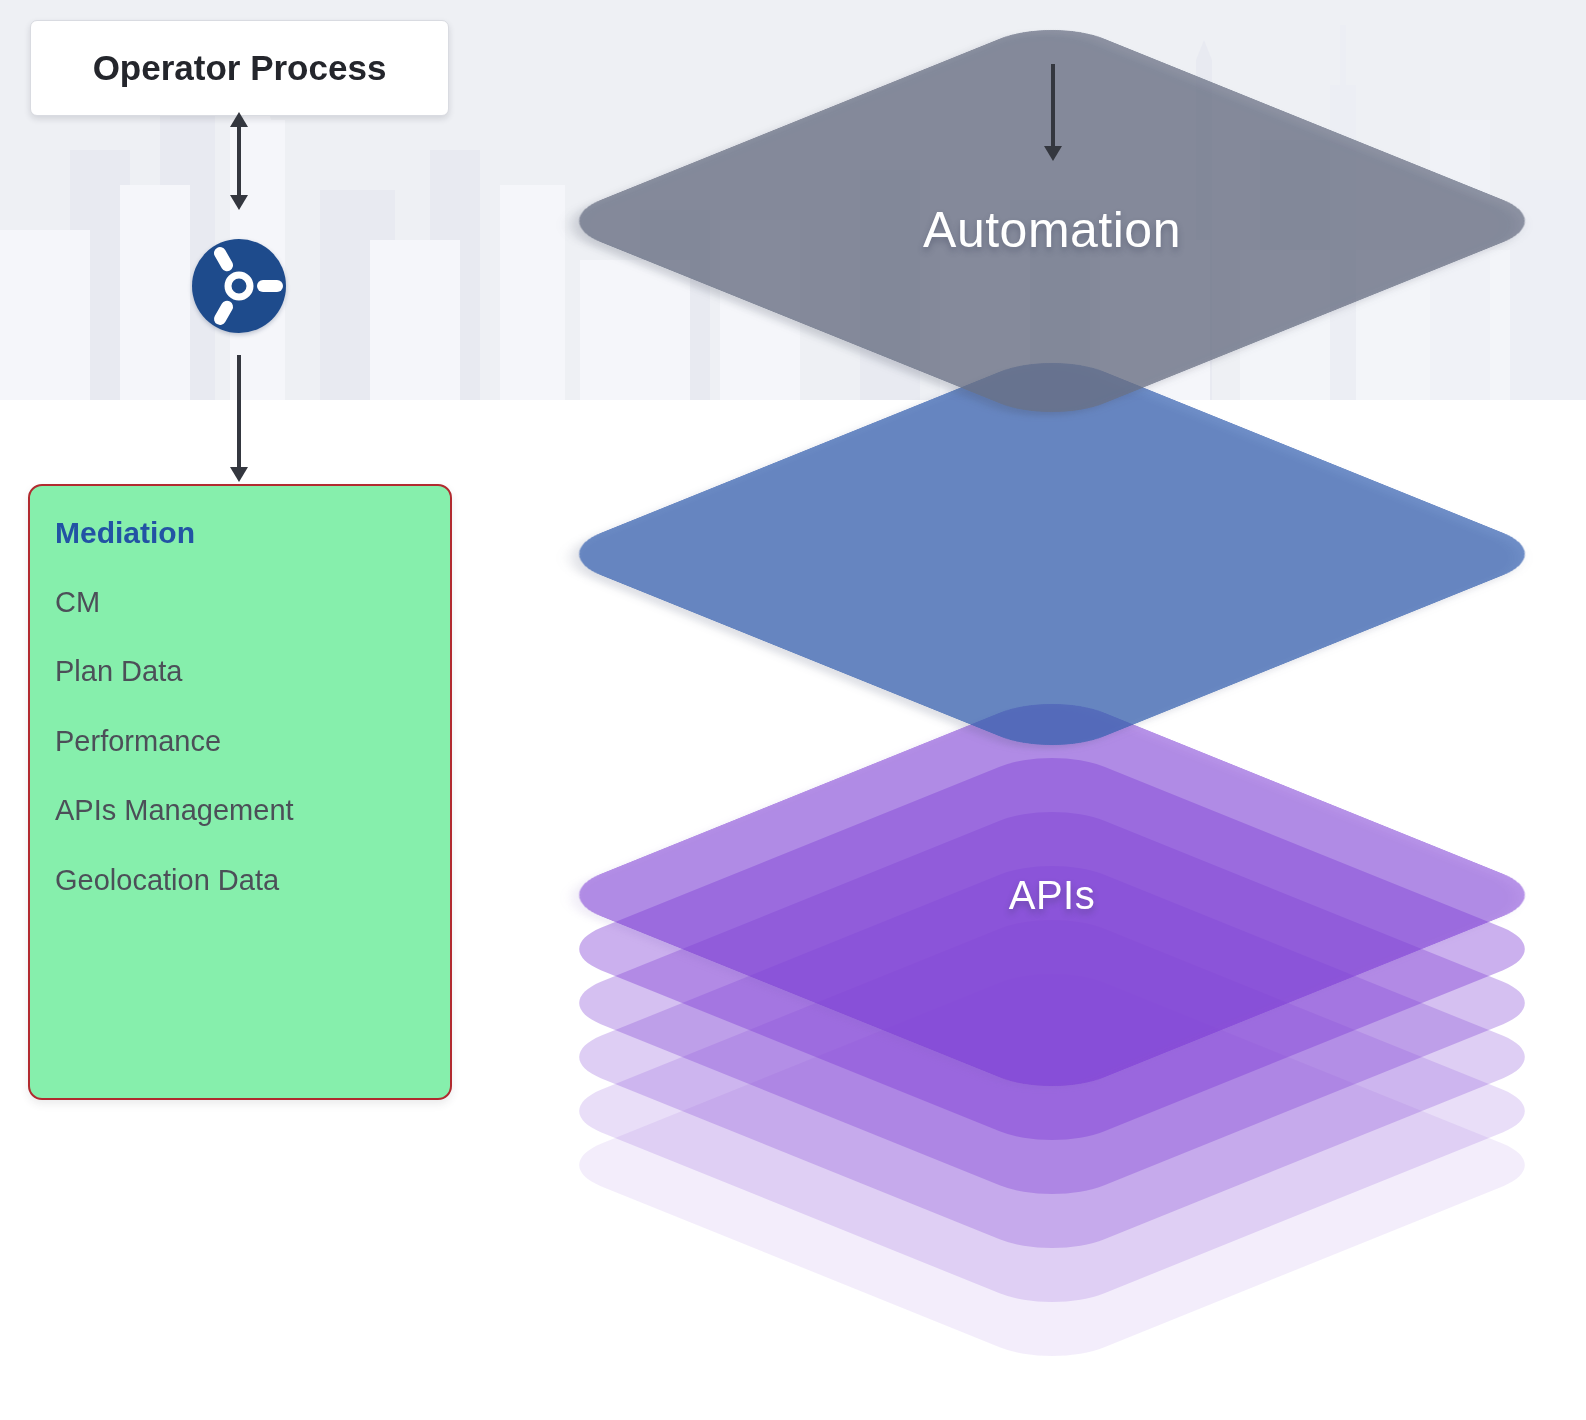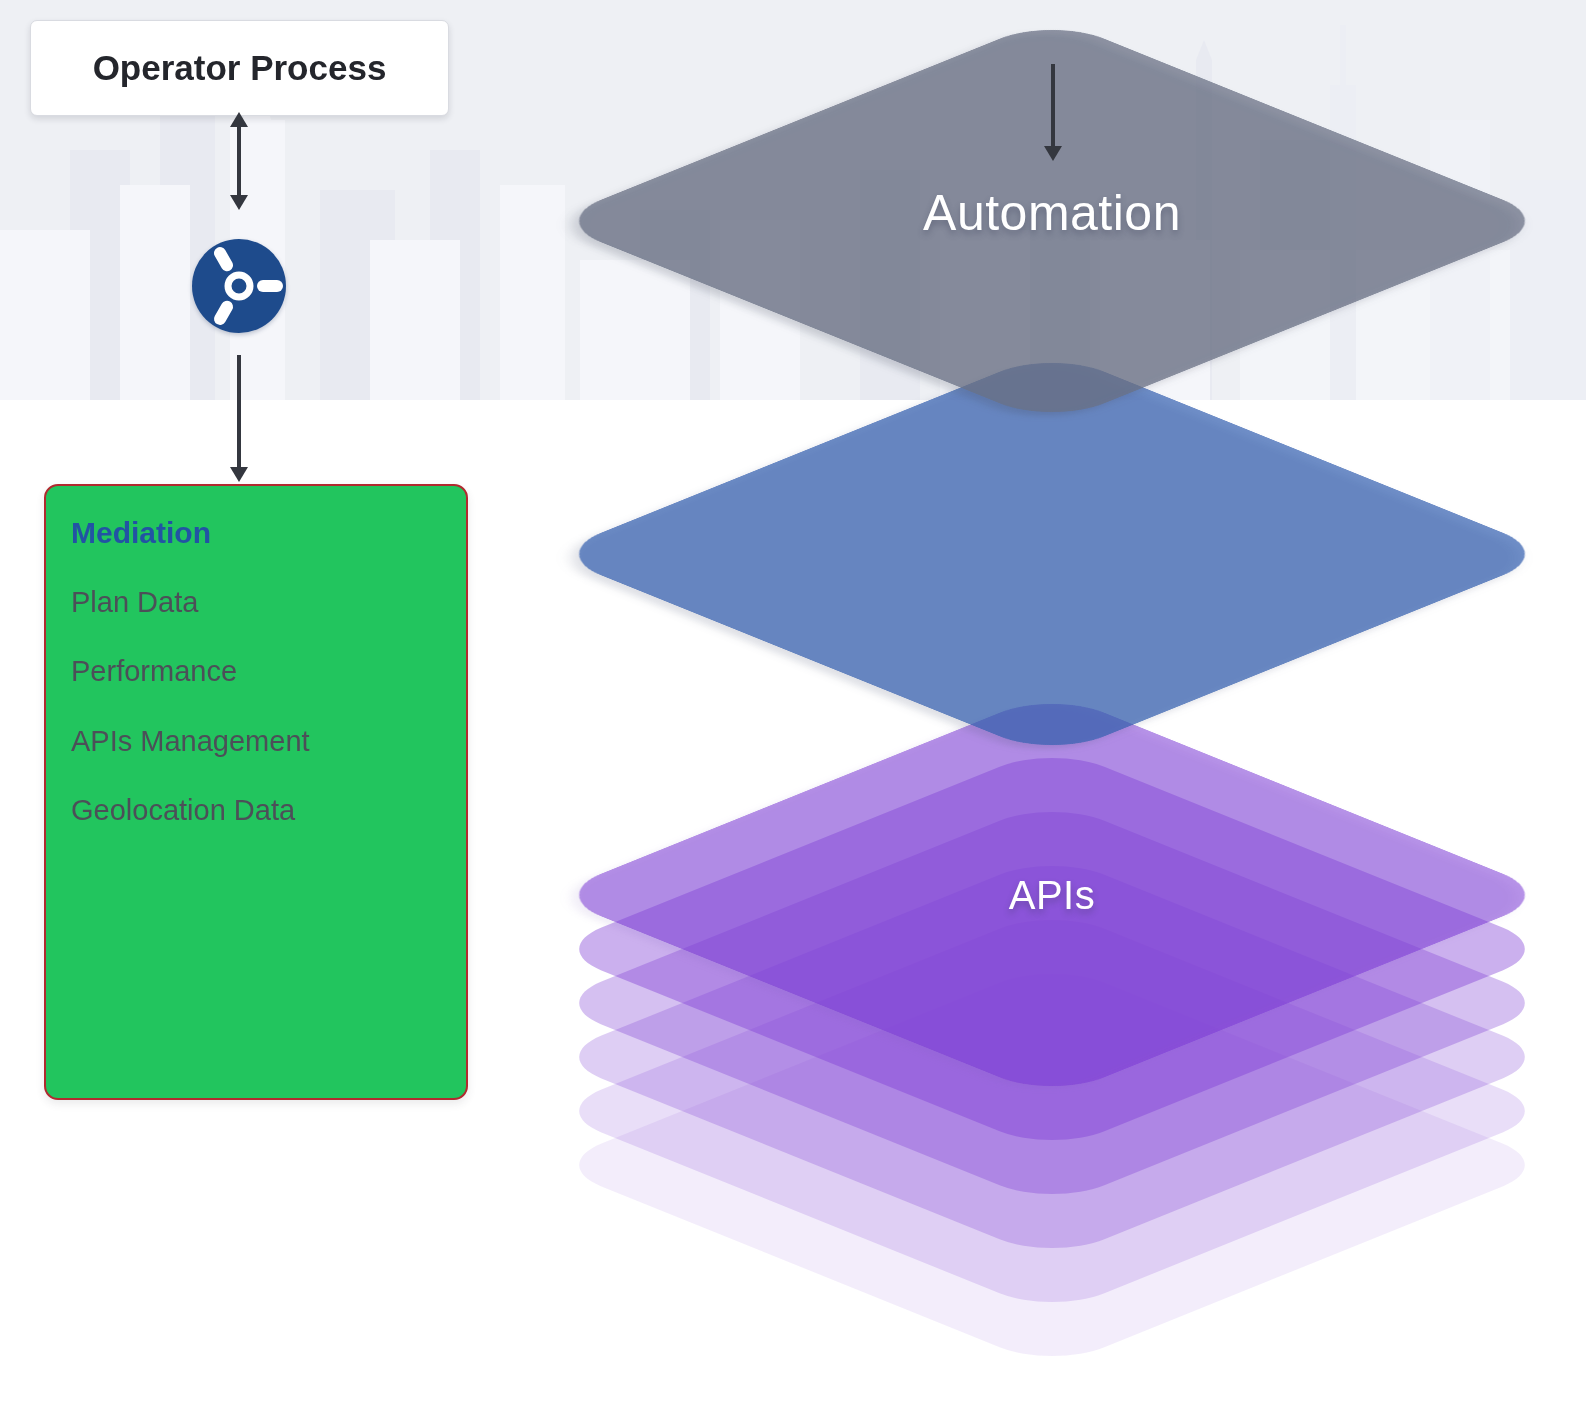--- a/index.html
+++ b/index.html
@@ -24,21 +24,21 @@
   .p4{top:701px;background:rgba(124,58,213,0.25);}
   .p5{top:755px;background:rgba(124,58,213,0.17);}
   .p6{top:809px;background:rgba(124,58,213,0.09);}
   
   .dlabel{
     position:absolute;left:549px;width:1006px;height:406px;
     display:flex;align-items:center;justify-content:center;
     color:#ffffff;font-size:50px;font-weight:500;letter-spacing:0.5px;
     text-shadow:0 4px 6px rgba(50,55,80,0.35);pointer-events:none;
   }
-  .lab-auto{top:10px;}
+  .lab-auto{top:27px;}
   .lab-core{top:351px;}
   .lab-apis{top:692px;font-size:40px;}
   
   .vline{position:absolute;width:4px;background:#34373f;}
   .head-down{position:absolute;width:0;height:0;border-left:9px solid transparent;border-right:9px solid transparent;border-top:15px solid #34373f;}
   .head-up{position:absolute;width:0;height:0;border-left:9px solid transparent;border-right:9px solid transparent;border-bottom:15px solid #34373f;}
   
   .op-box{
     position:absolute;left:30px;top:20px;width:417px;height:94px;
     background:#ffffff;border:1px solid #d9dbe1;border-radius:7px;
@@ -47,22 +47,22 @@
     font-size:35px;font-weight:700;color:#24262c;
   }
   
   .hub{
     position:absolute;left:192px;top:239px;width:94px;height:94px;border-radius:50%;
     background:#1e4b8c;display:flex;align-items:center;justify-content:center;
     box-shadow:0 2px 4px rgba(30,50,90,0.25);
   }
   
   .mod-box{
-    position:absolute;left:44px;top:484px;width:424px;height:616px;
-    background:#22c55e;border:2px solid #b12a2f;border-radius:14px;
+    position:absolute;left:28px;top:484px;width:424px;height:616px;
+    background:#86efac;border:2px solid #b12a2f;border-radius:14px;
     box-shadow:0 4px 8px rgba(60,60,70,0.10);
     box-sizing:border-box;
   }
   .mod-list{list-style:none;margin:12px 0 0 0;padding:0 0 0 25px;}
   .mod-list li{
     height:69.5px;display:flex;align-items:center;
     font-size:29px;color:#4c4f58;font-weight:400;
   }
   .mod-list li.hl{font-size:30px;font-weight:700;color:#2253a4;}
 </style>
@@ -149,20 +149,21 @@
   </div>
 
   <div>
     <div class="vline" style="left:237px;top:355px;height:114px;"></div>
     <div class="head-down" style="left:230px;top:467px;"></div>
   </div>
 
   <div class="mod-box">
     <ul class="mod-list">
       <li class="hl">Mediation</li>
+      <li>CM</li>
       <li>Plan Data</li>
       <li>Performance</li>
       <li>APIs Management</li>
       <li>Geolocation Data</li>
     </ul>
   </div>
 
 </div>
 
 </body></html>

